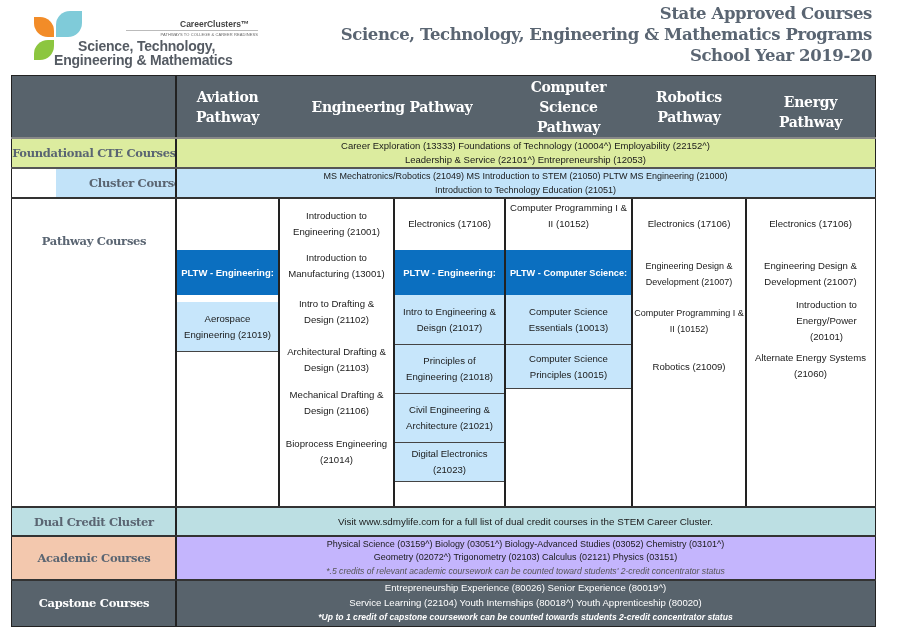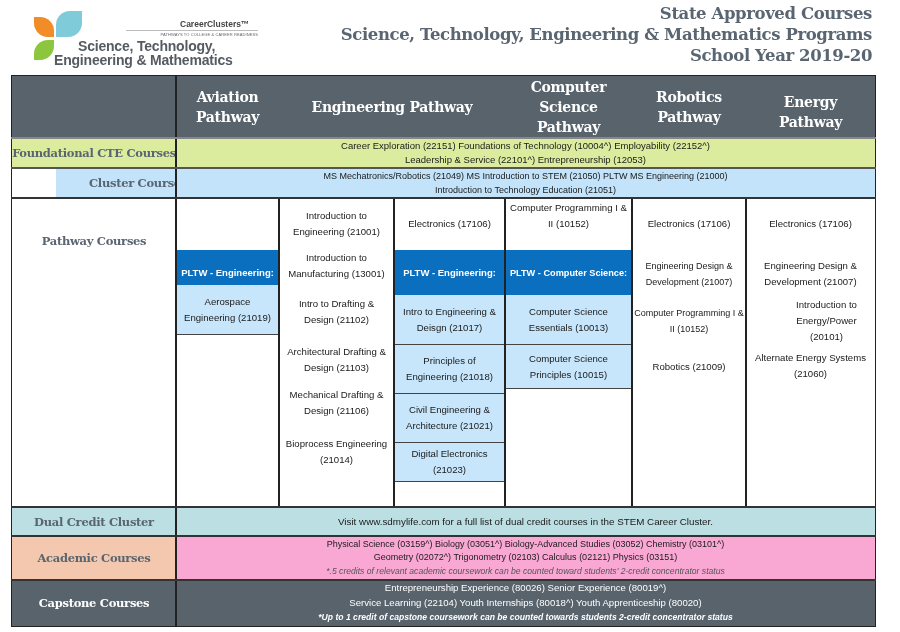--- a/index.html
+++ b/index.html
@@ -65,21 +65,21 @@
     <span style="width:80px;">Robotics Pathway</span>
   </div>
 <div class="cell hdr" style="left:746px;top:76px;width:129px;height:62px;">
     <span style="width:80px;margin-top:10px;">Energy Pathway</span>
   </div>
 
 <div class="cell rowlabel" style="left:12px;top:138px;width:164px;height:30px;background:#dcec9f;">
     <span>Foundational CTE Courses</span>
   </div>
 <div class="cell small" style="left:176px;top:138px;width:699px;height:30px;background:#dcec9f;flex-direction:column;line-height:14px;">
-  <div>Career Exploration (22151) Foundations of Technology (10004^) Employability (22152^)</div>
+  <div>Career Exploration (13333) Foundations of Technology (10004^) Employability (22152^)</div>
   <div>Leadership &amp; Service (22101^) Entrepreneurship (12053)</div>
 </div>
 
 <div class="cell rowlabel" style="left:12px;top:168px;width:164px;height:30px;background:#c2e3f9;margin-left:44px;">
     <span>Cluster Courses</span>
   </div>
 <div class="cell small" style="left:176px;top:168px;width:699px;height:30px;background:#c2e3f9;flex-direction:column;line-height:14px;font-size:9px;">
   <div>MS Mechatronics/Robotics (21049) MS Introduction to STEM (21050) PLTW MS Engineering (21000)</div>
   <div>Introduction to Technology Education (21051)</div>
 </div>
@@ -87,21 +87,21 @@
 <div class="cell rowlabel" style="left:12px;top:198px;width:164px;height:86px;background:#fff;">
     <span>Pathway Courses</span>
   </div>
 
 <div class="cell course" style="left:176px;top:198px;width:103px;height:52px;margin-top:48px;">
     <span>Aviation (20053)</span>
   </div>
 <div class="cell pltw" style="left:176px;top:250px;width:103px;height:45px;">
     <span>PLTW - Engineering:</span>
   </div>
-<div class="cell course lb" style="left:176px;top:285px;width:103px;height:50px;border-bottom:1.5px solid #444;">
+<div class="cell course lb" style="left:176px;top:302px;width:103px;height:50px;border-bottom:1.5px solid #444;">
     <span>Aerospace Engineering (21019)</span>
   </div>
 
 <div class="cell course" style="left:279px;top:204px;width:115px;height:40px;">
     <span style="width:100px;">Introduction to Engineering (21001)</span>
   </div>
 <div class="cell course" style="left:279px;top:246px;width:115px;height:40px;">
     <span style="width:112px;">Introduction to Manufacturing (13001)</span>
   </div>
 <div class="cell course" style="left:279px;top:292px;width:115px;height:40px;">
@@ -178,21 +178,21 @@
 <div class="cell rowlabel" style="left:12px;top:507px;width:164px;height:29px;background:#bcdfe3;">
     <span>Dual Credit Cluster</span>
   </div>
 <div class="cell small" style="left:176px;top:507px;width:699px;height:29px;background:#bcdfe3;font-size:9.8px;">
     <span>Visit www.sdmylife.com for a full list of dual credit courses in the STEM Career Cluster.</span>
   </div>
 
 <div class="cell rowlabel" style="left:12px;top:536px;width:164px;height:44px;background:#f3c8ae;">
     <span>Academic Courses</span>
   </div>
-<div class="cell small" style="left:176px;top:536px;width:699px;height:44px;background:#f9a8d4;flex-direction:column;line-height:13.5px;font-size:9px;">
+<div class="cell small" style="left:176px;top:536px;width:699px;height:44px;background:#c4b5fd;flex-direction:column;line-height:13.5px;font-size:9px;">
   <div>Physical Science (03159^) Biology (03051^) Biology-Advanced Studies (03052) Chemistry (03101^)</div>
   <div>Geometry (02072^) Trigonometry (02103) Calculus (02121) Physics (03151)</div>
   <div class="note" style="color:#555;">*.5 credits of relevant academic coursework can be counted toward students' 2-credit concentrator status</div>
 </div>
 
 <div class="cell rowlabel" style="left:12px;top:580px;width:164px;height:46px;background:#58636c;color:#fff;">
     <span>Capstone Courses</span>
   </div>
 <div class="cell small" style="left:176px;top:580px;width:699px;height:46px;background:#58636c;color:#fff;flex-direction:column;line-height:14.5px;font-size:9.6px;">
   <div style="color:#fff;">Entrepreneurship Experience (80026) Senior Experience (80019^)</div>

